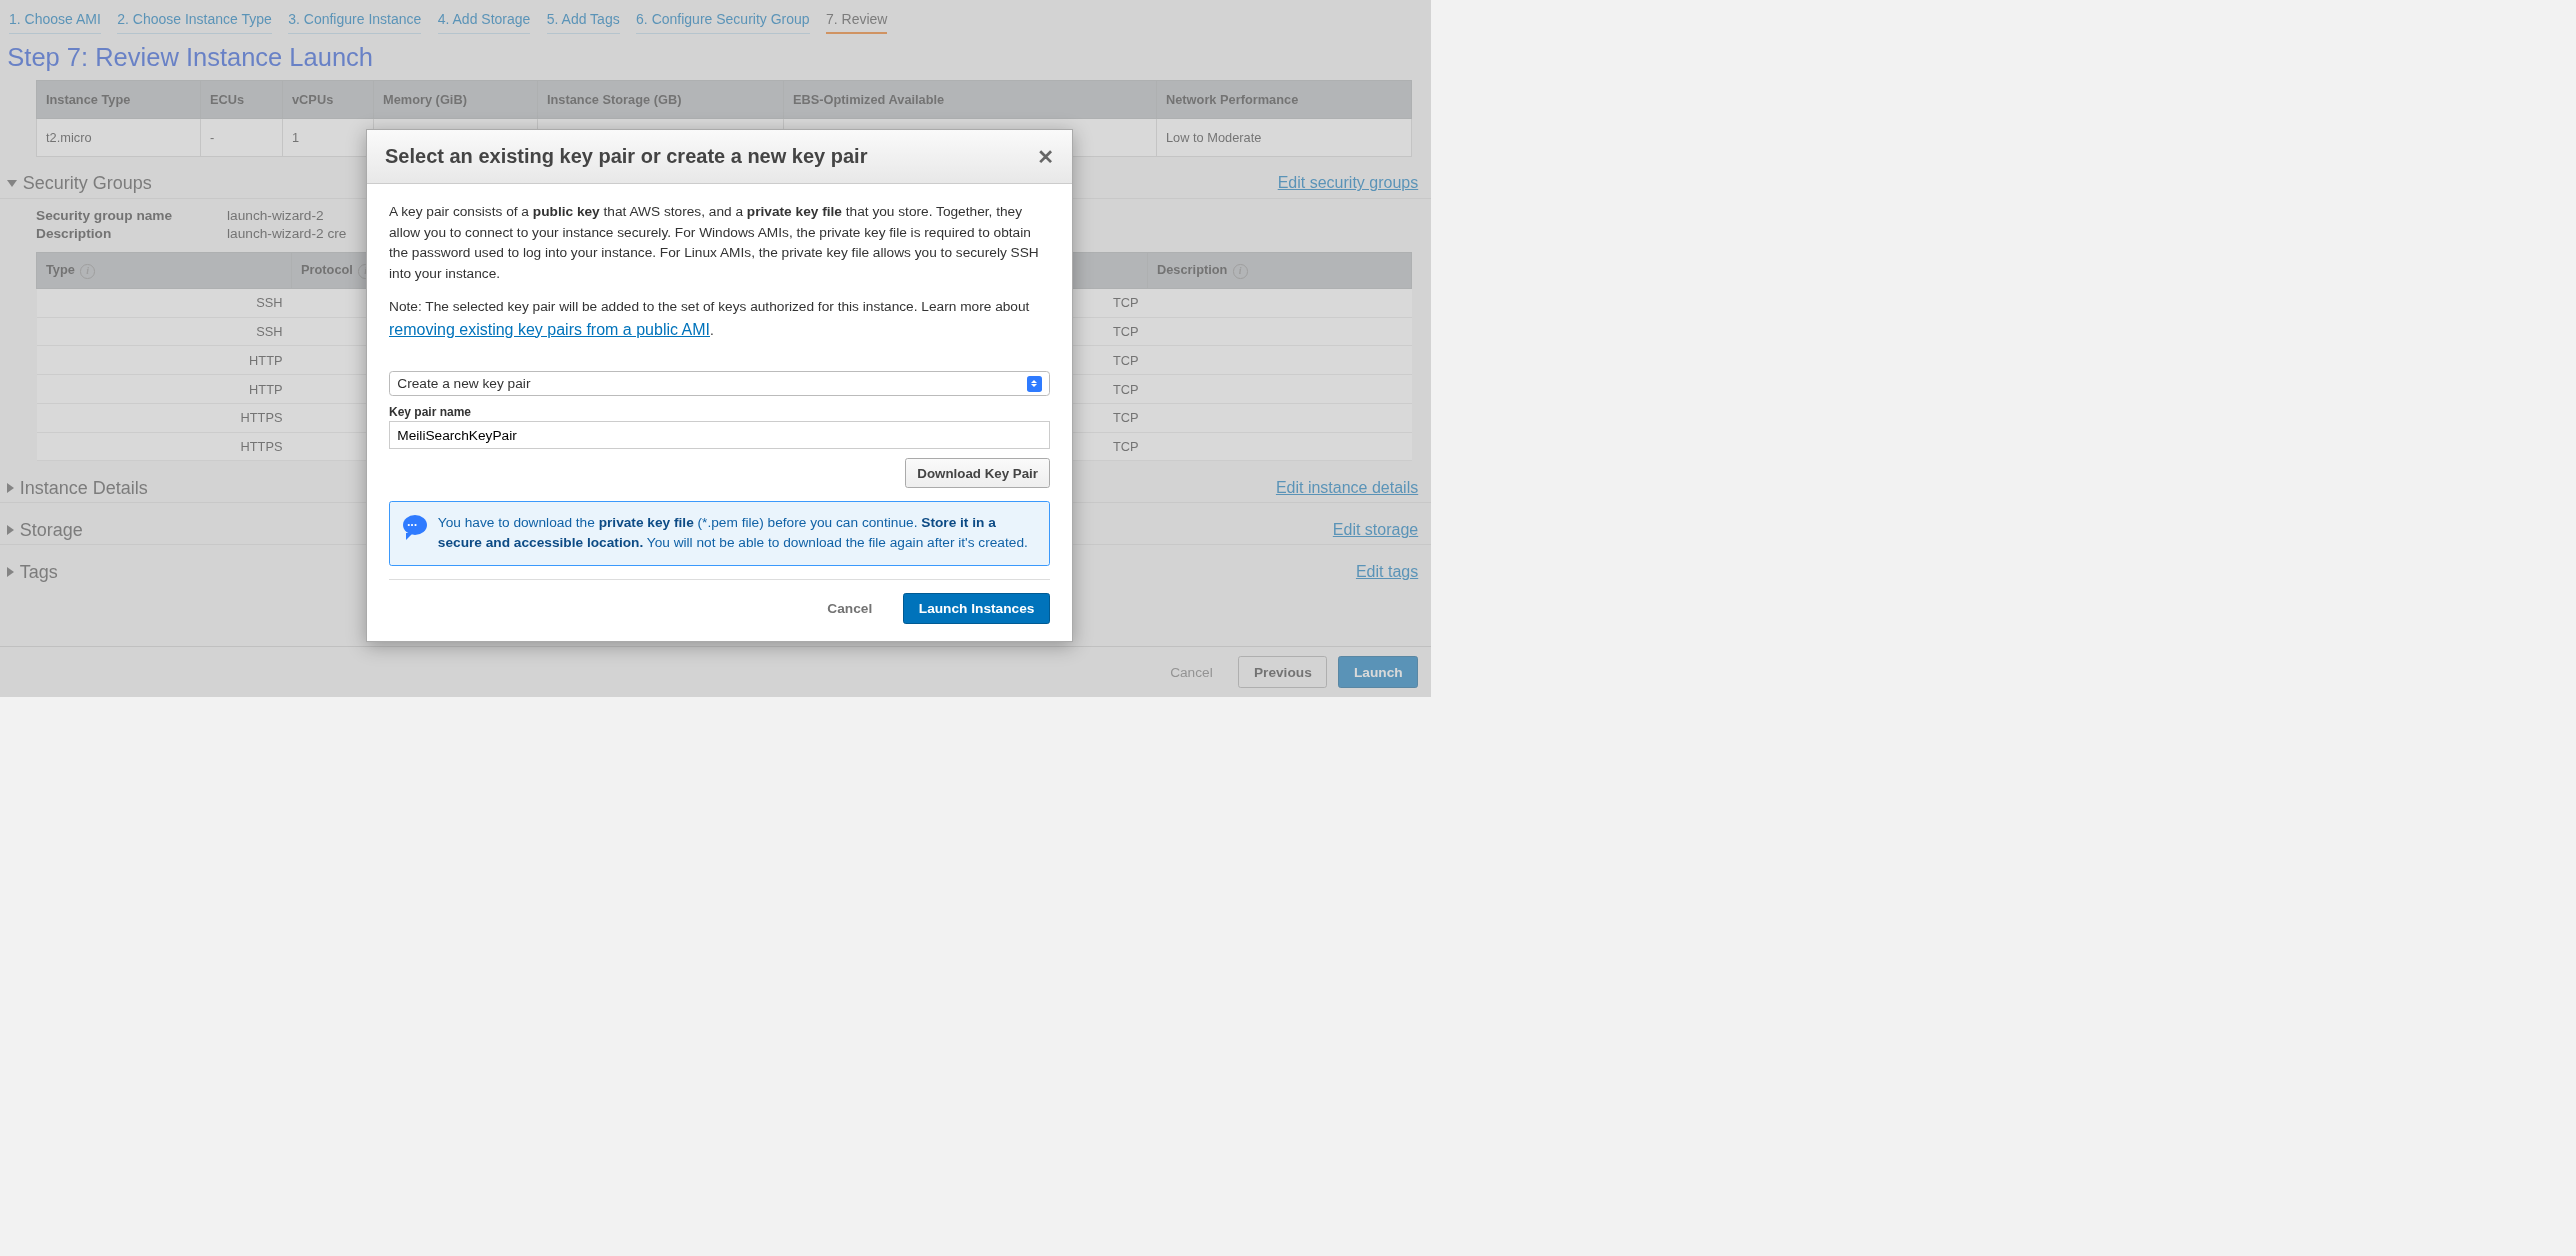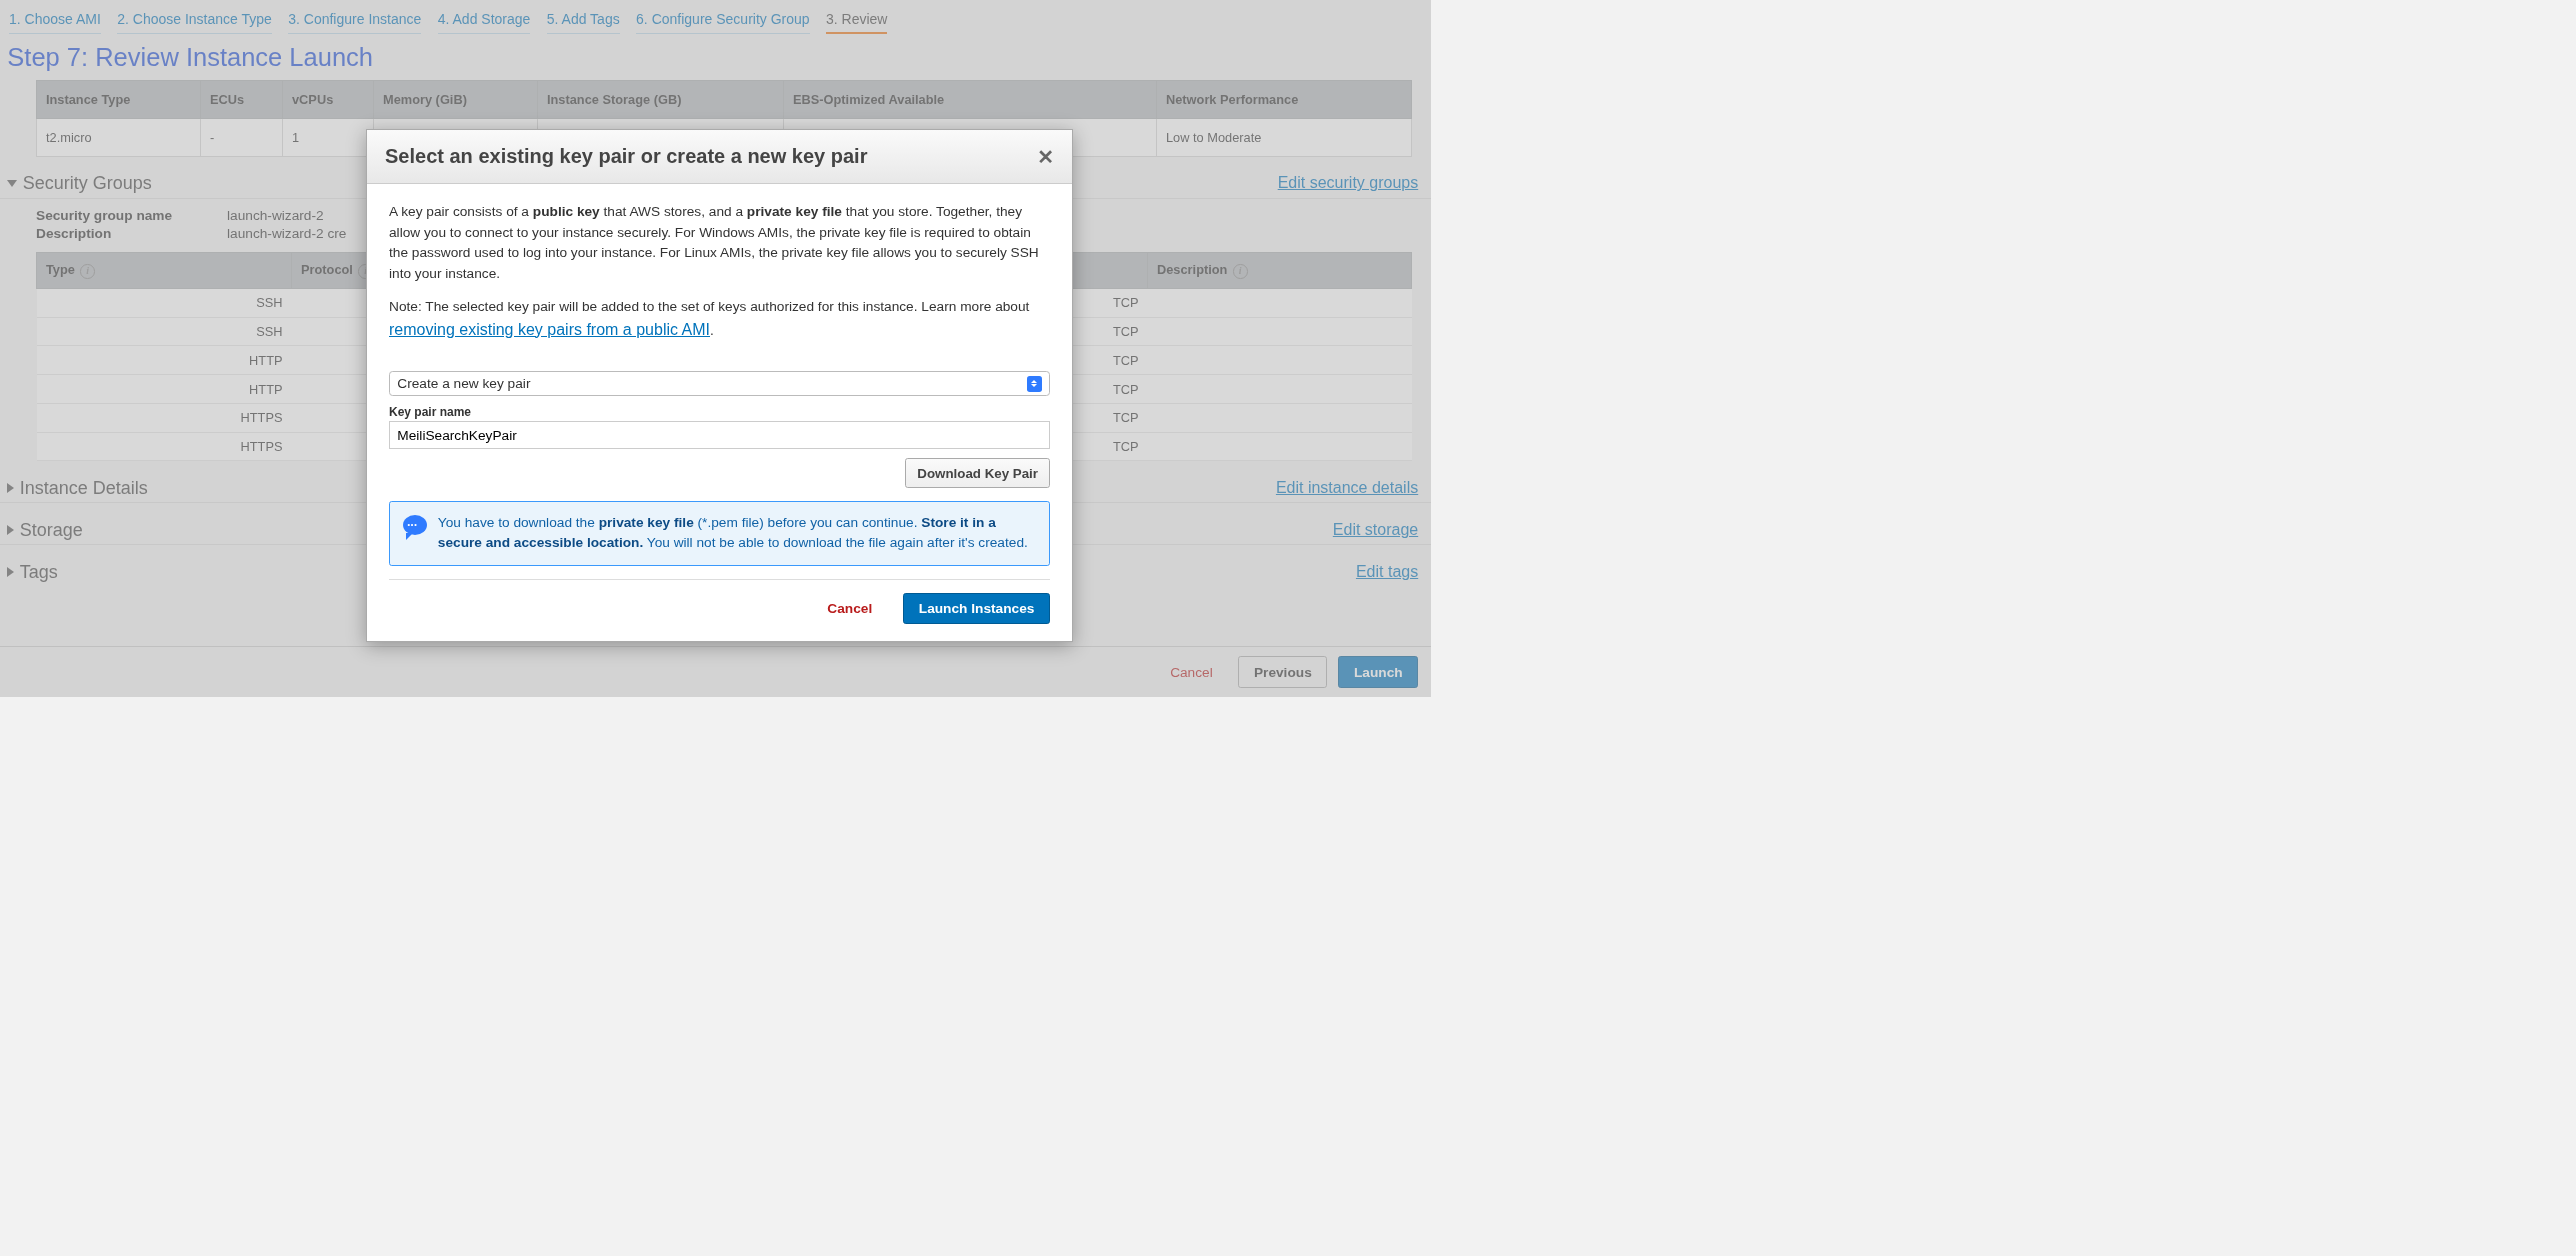--- a/index.html
+++ b/index.html
@@ -135,21 +135,21 @@
   background: #f2f2f2;
   align-items: center;
 }
 .btn {
   padding: 7.3px 14.6px;
   font-size: 13.7px;
   border-radius: 2.7px;
   cursor: pointer;
   border: 0.9px solid transparent;
 }
-.btn.link-btn { color: #b91c1c; background: transparent; border: none; }
+.btn.link-btn { color: #737373; background: transparent; border: none; }
 .btn.gray {
   background: #f2f2f2;
   border: 0.9px solid #aaa;
   color: #333;
   font-weight: bold;
 }
 .btn.primary {
   background: #0073bb;
   border: 0.9px solid #005a93;
   color: #fff;
@@ -293,21 +293,21 @@
 </head>
 <body>
 
 <div class="tabs">
   <div class="tab">1. Choose AMI</div>
   <div class="tab">2. Choose Instance Type</div>
   <div class="tab">3. Configure Instance</div>
   <div class="tab">4. Add Storage</div>
   <div class="tab">5. Add Tags</div>
   <div class="tab">6. Configure Security Group</div>
-  <div class="tab active">3. Review</div>
+  <div class="tab active">7. Review</div>
 </div>
 
 <h1 class="step-title">Step 7: Review Instance Launch</h1>
 
 <table class="review">
   <thead>
       <tr>
     <th style="width:164px">Instance Type</th>
     <th style="width:82px">ECUs</th>
     <th style="width:91px">vCPUs</th>

